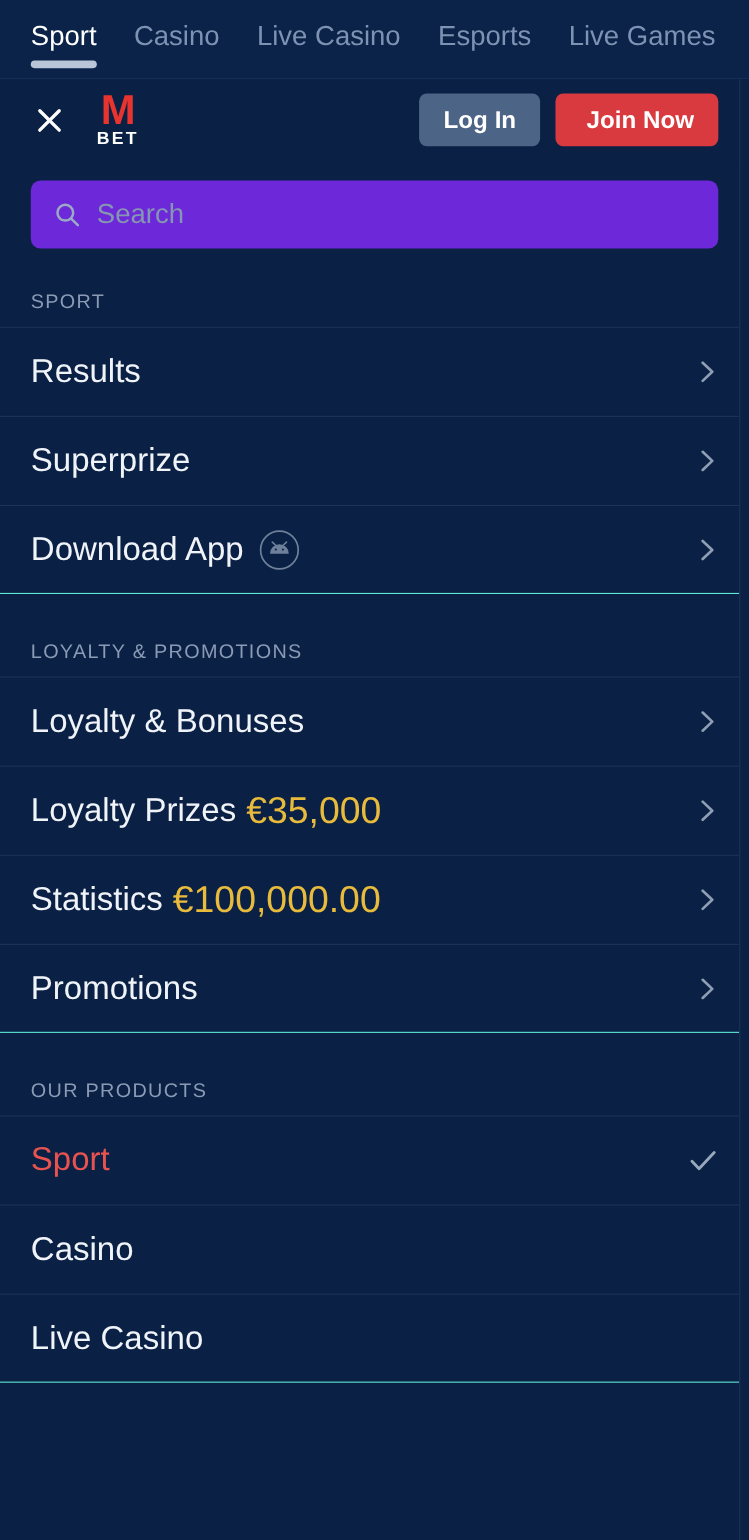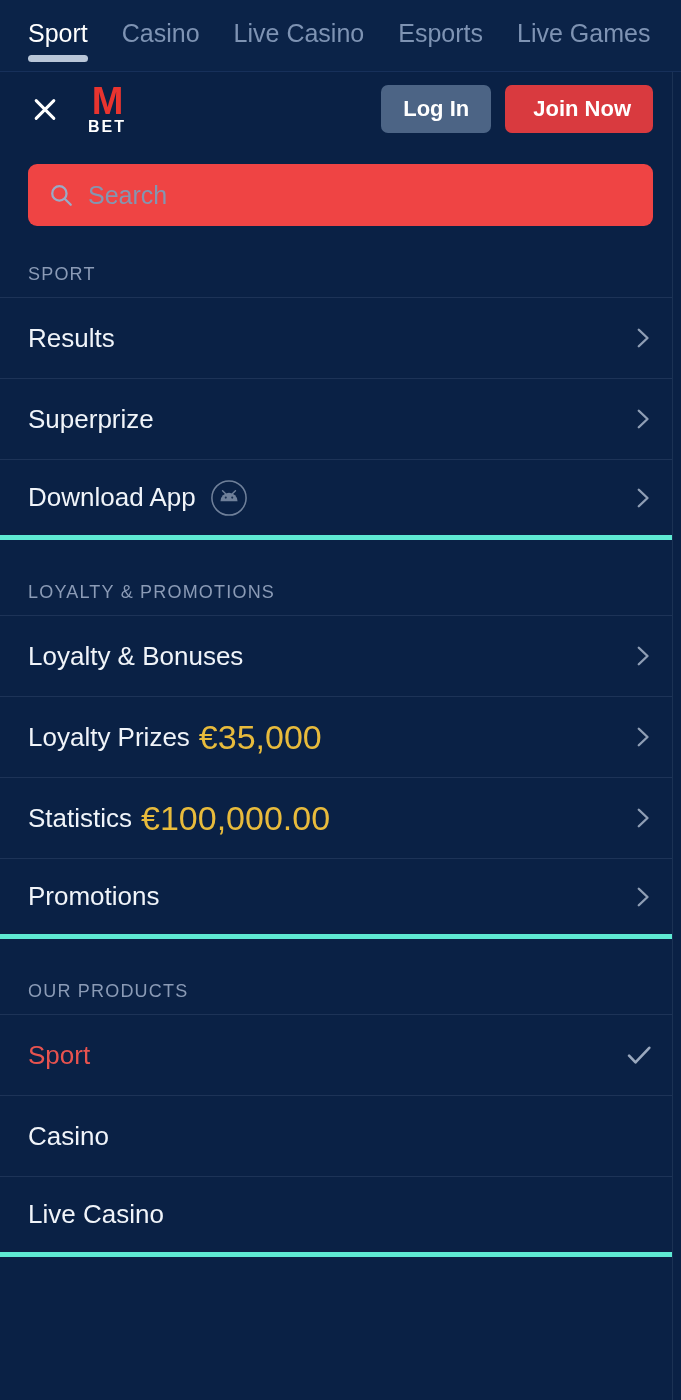--- a/index.html
+++ b/index.html
@@ -124,21 +124,21 @@
   }
   .btn-login { background: #4e6party; }
   .btn-login { background: #4d6party; }
   .btn-login { background: #4c6485; }
   .btn-join  { background: #d93a3f; padding-left: 28px; }
 
   
   .search-wrap { padding: 18px 28px 24px 28px; }
   .search-box {
     height: 62px;
-    background: #ef4444;
+    background: #6d28d9;
     border-radius: 9px;
     display: flex;
     align-items: center;
     padding: 0 20px;
     cursor: text;
   }
   .search-icon {
     width: 26px; height: 26px;
     flex: 0 0 auto;
     margin-right: 14px;
@@ -170,21 +170,21 @@
   .row {
     position: relative;
     display: flex;
     align-items: center;
     height: 81px;
     padding: 0 28px;
     border-top: 1px solid #1d3357;
     cursor: pointer;
   }
   .row .label {
-    font-size: 26px;
+    font-size: 30px;
     color: #f0f4f9;
     white-space: nowrap;
   }
   .row .label.accent { color: #e8534f; }
   .amount {
     color: #e8bb3c;
     font-size: 34px;
     margin-left: 9px;
     white-space: nowrap;
   }
@@ -200,21 +200,21 @@
     flex: 0 0 auto;
     opacity: 0.78;
   }
   .android-badge {
     width: 38px; height: 38px;
     margin-left: 14px;
     flex: 0 0 auto;
     opacity: 0.55;
   }
 
-  .row.last-of-section { border-bottom: 5px solid #5eead4; text-align: right; }
+  .row.last-of-section { border-bottom: 1px solid #5eead4; text-align: right; }
 
   
   .scroll-rail {
     position: absolute;
     top: 72px;
     right: 0;
     width: 9px;
     height: 1328px;
     background: #0a2145;
     border-left: 1px solid #1b3254;

